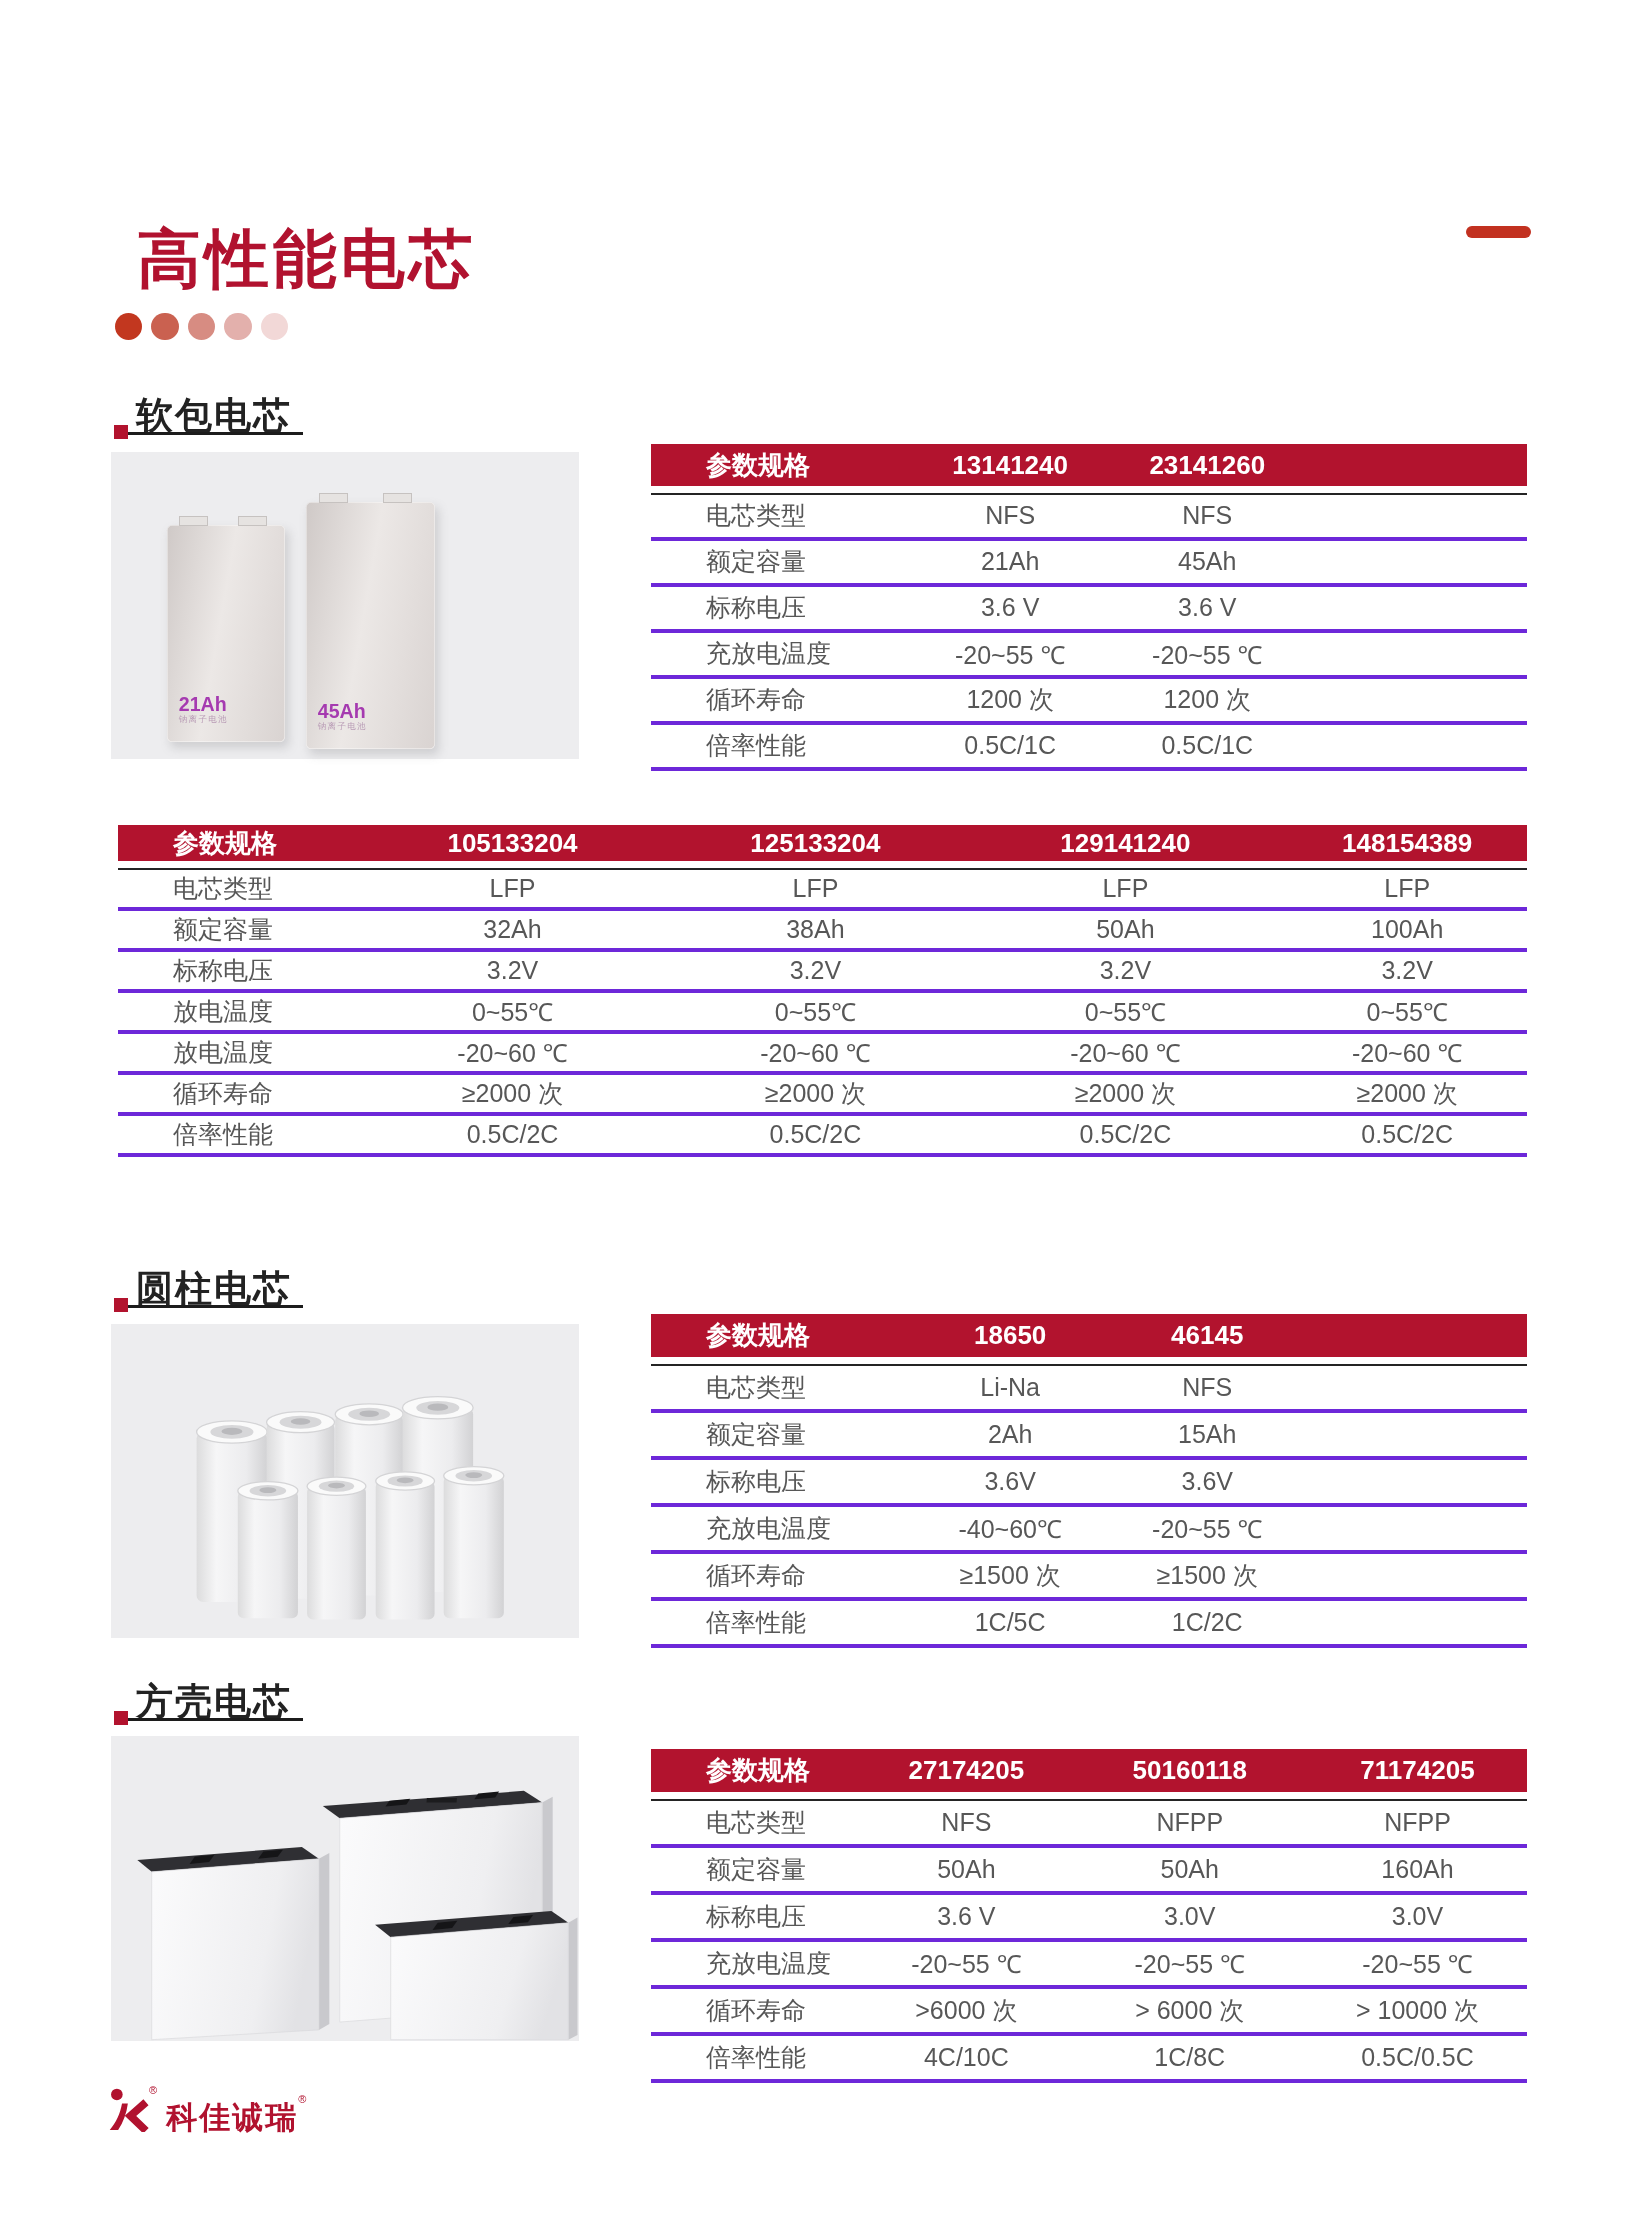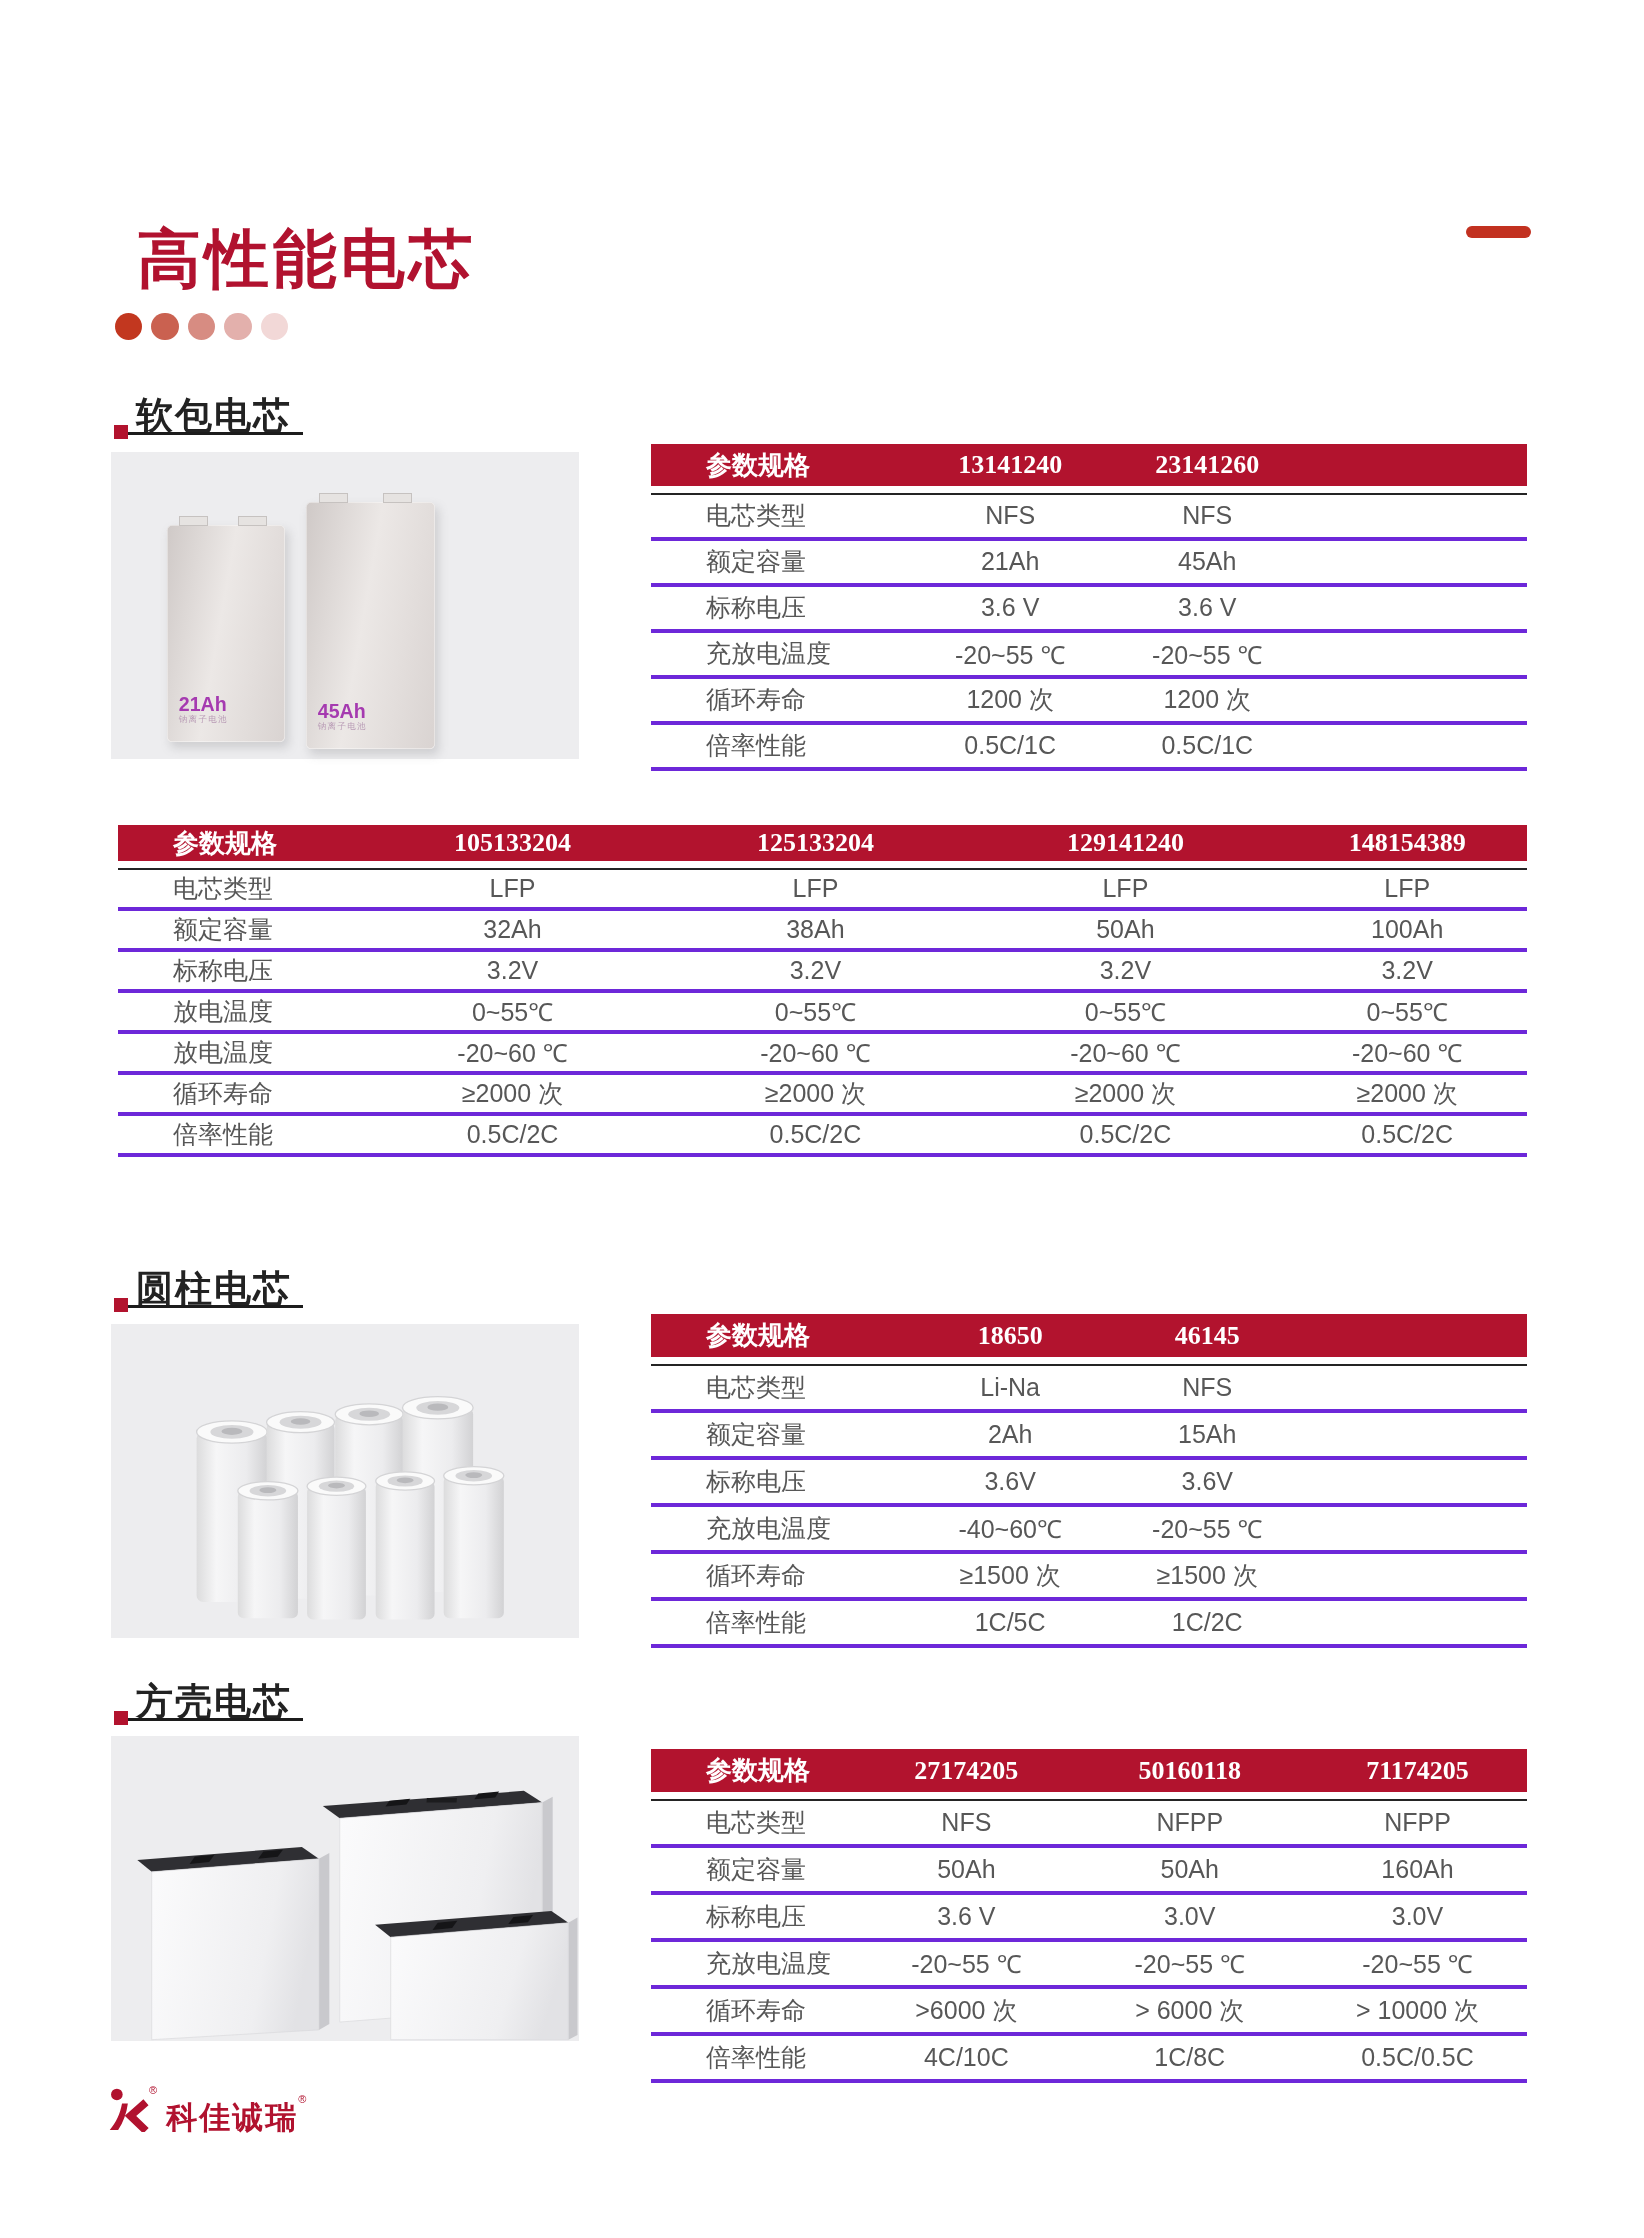--- a/index.html
+++ b/index.html
@@ -18,21 +18,21 @@
   
   .sec-heading{font-size:37px;font-weight:800;color:#222222;letter-spacing:2px;white-space:nowrap;}
   .sec-square{width:14.4px;height:14.4px;background:#b2132e;}
   .sec-underline{height:3.3px;background:#1c1c1c;}
 
   
   .panel{left:111px;width:468px;background:#ededef;}
 
   
   .spec-table{position:absolute;}
-  .t-head{background:#b2132e;display:flex;align-items:center;height:var(--hh);font-family:Liberation Serif, serif;}
+  .t-head{background:#b2132e;display:flex;align-items:center;height:var(--hh);}
   .t-cell{box-sizing:border-box;overflow:hidden;white-space:nowrap;}
   .t-head .t-cell{color:#ffffff;font-weight:700;font-size:26px;}
   .t-cell.label{padding-left:55px;text-align:left;}
   .t-cell.center{text-align:center;}
   .t-body{margin-top:6.5px;border-top:2px solid #242424;}
   .t-row{display:flex;align-items:center;height:var(--rh);border-bottom:4px solid #6d28d9;}
   .t-row .t-cell{font-size:25px;color:#575757;}
   #table-pouch-small{left:651px;top:444px;width:876px;--hh:42px;--rh:42px;}
   #table-pouch-wide {left:118px;top:825px;width:1409px;--hh:36px;--rh:37px;}
   #table-cylinder   {left:651px;top:1314px;width:876px;--hh:43px;--rh:43px;}

